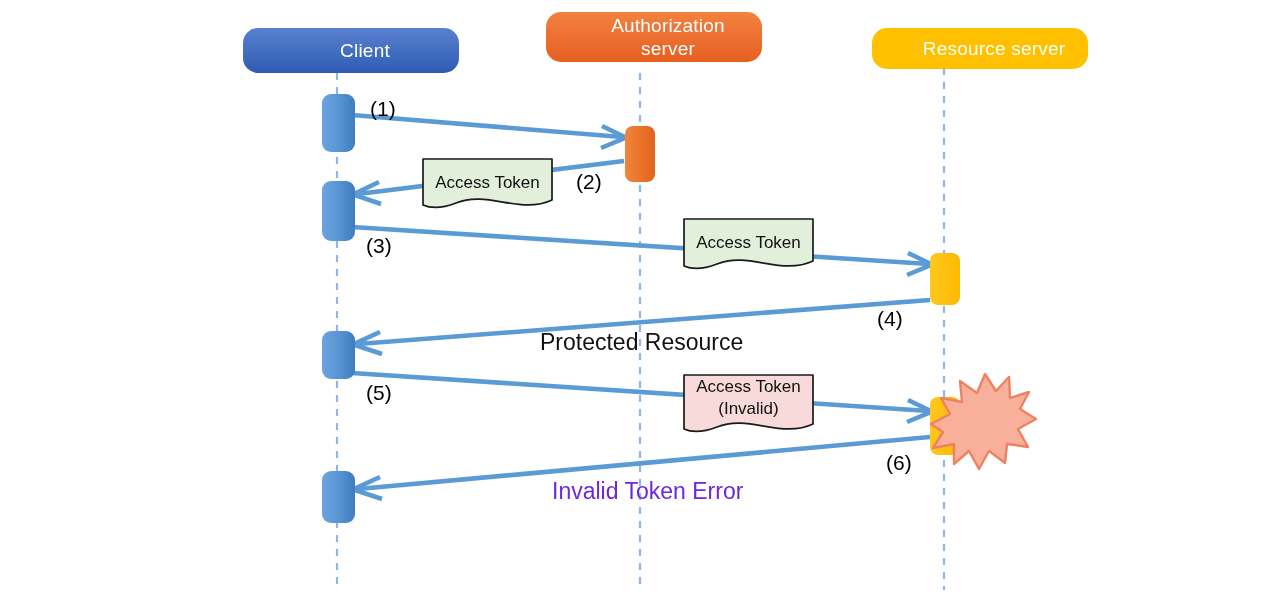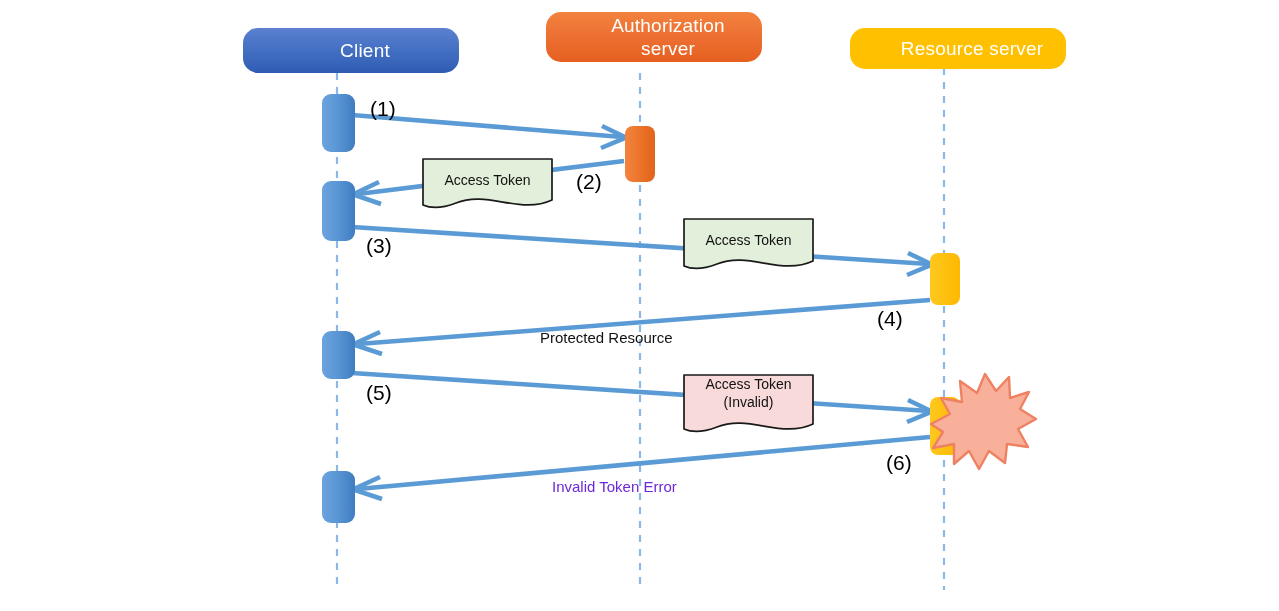--- a/index.html
+++ b/index.html
@@ -39,33 +39,34 @@
     padding-left: 28px;
   }
   .lane-client {
     background: linear-gradient(to bottom, #5b80d0 0%, #4571c4 45%, #2f5cb3 100%);
   }
   .lane-auth {
     background: linear-gradient(to bottom, #f2823d 0%, #ed7033 48%, #e5601f 100%);
   }
   .lane-res {
     background: #ffc000;
+    margin-left: 22px;
   }
   .note-label {
     position: absolute;
-    font-size: 14px;
+    font-size: 17px;
     color: #111111;
     text-align: center;
     line-height: 1.28;
     pointer-events: none;
     font-family: "Liberation Sans", sans-serif;
   }
   .msg-label {
     position: absolute;
-    font-size: 15px;
+    font-size: 23px;
     color: #111111;
     white-space: nowrap;
     font-family: "Liberation Sans", sans-serif;
   }
   .msg-label.error {
     color: #6d28d9;
   }
   .step-label {
     position: absolute;
     font-size: 21px;

